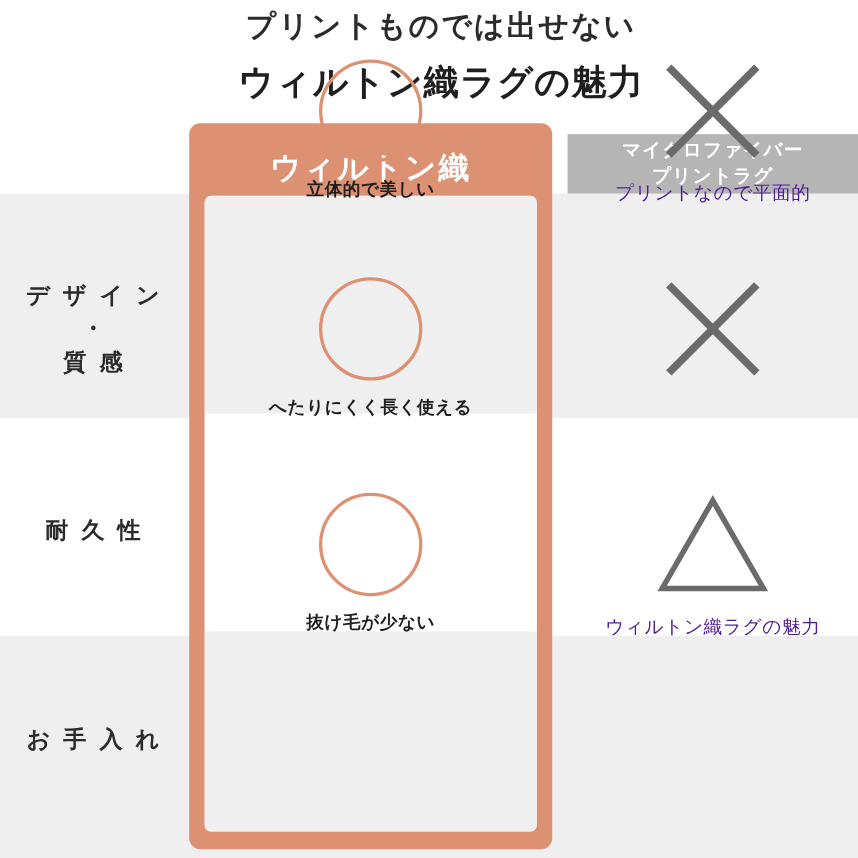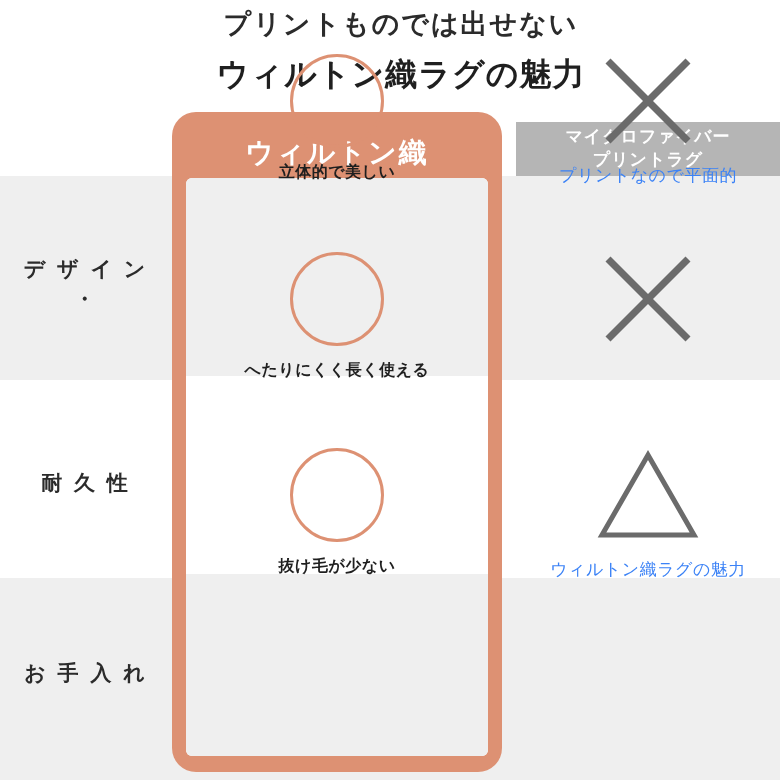--- a/index.html
+++ b/index.html
@@ -85,21 +85,21 @@
   }
 
   
   .col-highlight {
     position: absolute;
     left: 172px;
     top: 112px;
     width: 330px;
     height: 660px;
     background: #dd9173;
-    border-radius: 24px;
+    border-radius: 10px;
     box-sizing: border-box;
   }
   .col-highlight .col-title {
     position: absolute;
     left: 0;
     top: 22px;
     width: 330px;
     text-align: center;
     color: #ffffff;
     font-size: 28px;
@@ -181,21 +181,21 @@
     text-align: center;
   }
   .cell-right .mark {
     height: 110px;
     display: flex;
     align-items: center;
     justify-content: center;
   }
   .cell-right .caption {
     font-size: 17px;
-    color: #3b82f6;
+    color: #4c1d95;
     letter-spacing: 0.5px;
     margin-top: 8px;
   }
   .r-c1 { top: 46px; }
   .r-c2 { top: 244px; }
   .r-c3 { top: 440px; }
 
   svg { display: block; }
 </style>
 </head>
@@ -209,20 +209,21 @@
   </div>
 
   <div class="table">
     <div class="row-band band-1"></div>
     <div class="row-band band-2"></div>
     <div class="row-band band-3"></div>
 
     <div class="rowlabel r1">
       <div>デ ザ イ ン</div>
       <div>・</div>
+      <div>質 感</div>
     </div>
     <div class="rowlabel r3">
       <div>お 手 入 れ</div>
     </div>
     <div class="rowlabel r2">
       <div>耐 久 性</div>
     </div>
   </div>
 
   <div class="head-right">

